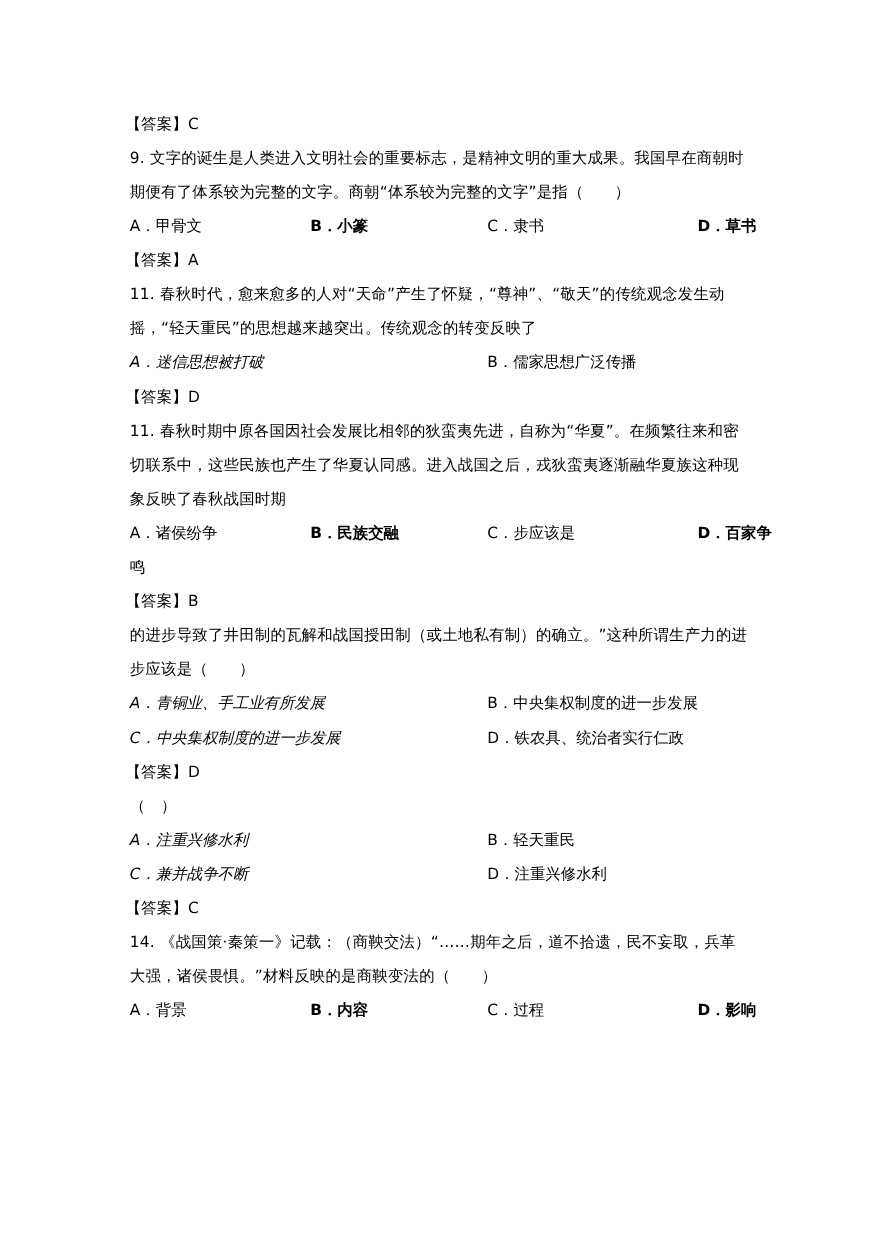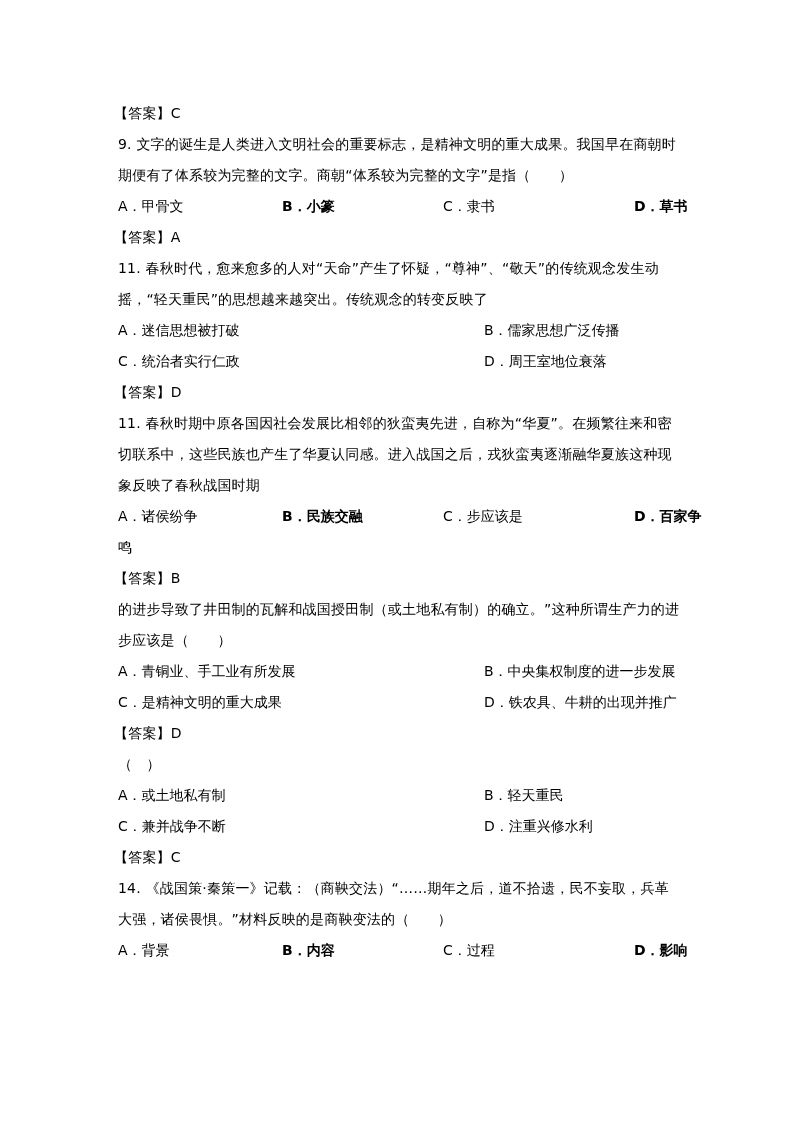--- a/index.html
+++ b/index.html
@@ -3,21 +3,21 @@
 <meta charset="utf-8">
 <style>
   html, body { margin:0; padding:0; background:#ffffff; }
   body { width:794px; height:1123px; position:relative; overflow:hidden;
          font-family:"DejaVu Sans", "Liberation Sans", sans-serif; color:#000; }
   .page { position:absolute; left:118px; top:98px; width:560px; }
   .line { height:31px; line-height:31px; font-size:14px; white-space:nowrap; letter-spacing:0.2px; }
   .opts { position:relative; height:31px; line-height:31px; font-size:14px; white-space:nowrap; }
   .opt { position:absolute; top:0;text-align:right; }
   .o4-0 { left:0; } .o4-1 { left:164px;font-weight:bold; } .o4-2 { left:325px; } .o4-3 { left:516px;font-weight:bold; }
-  .o2-0 { left:0; } .o2-1 { left:325px;margin-left:41px; }
+  .o2-0 { left:0;font-style:italic; } .o2-1 { left:325px; }
   .ans { margin-left:-4px; }
 </style>
 </head>
 <body>
 
 <div class="page">
 
   <div class="line ans"><span>【答案】</span><span>C</span></div>
 
   <div class="line"><span>9.</span> <span>文字的诞生是人类进入文明社会的重要标志，是精神文明的重大成果。我国早在商朝时</span></div>
@@ -29,24 +29,20 @@
     <span class="opt o4-3">D．草书</span>
   </div>
   <div class="line ans"><span>【答案】</span><span>A</span></div>
 
   <div class="line"><span>11.</span> <span>春秋时代，愈来愈多的人对“天命”产生了怀疑，“尊神”、“敬天”的传统观念发生动</span></div>
   <div class="line">摇，“轻天重民”的思想越来越突出。传统观念的转变反映了</div>
   <div class="opts">
     <span class="opt o2-0">A．迷信思想被打破</span>
     <span class="opt o2-1">B．儒家思想广泛传播</span>
   </div>
-  <div class="opts">
-    <span class="opt o2-0">C．统治者实行仁政</span>
-    <span class="opt o2-1">D．周王室地位衰落</span>
-  </div>
   <div class="line ans"><span>【答案】</span><span>D</span></div>
 
   <div class="line"><span>11.</span> <span>春秋时期中原各国因社会发展比相邻的狄蛮夷先进，自称为“华夏”。在频繁往来和密</span></div>
   <div class="line">切联系中，这些民族也产生了华夏认同感。进入战国之后，戎狄蛮夷逐渐融华夏族这种现</div>
   <div class="line">象反映了春秋战国时期</div>
   <div class="opts">
     <span class="opt o4-0">A．诸侯纷争</span>
     <span class="opt o4-1">B．民族交融</span>
     <span class="opt o4-2">C．步应该是</span>
     <span class="opt o4-3">D．百家争</span>
@@ -54,28 +50,28 @@
   <div class="line">鸣</div>
   <div class="line ans"><span>【答案】</span><span>B</span></div>
 
   <div class="line">的进步导致了井田制的瓦解和战国授田制（或土地私有制）的确立。”这种所谓生产力的进</div>
   <div class="line">步应该是（　　）</div>
   <div class="opts">
     <span class="opt o2-0">A．青铜业、手工业有所发展</span>
     <span class="opt o2-1">B．中央集权制度的进一步发展</span>
   </div>
   <div class="opts">
-    <span class="opt o2-0">C．是精神文明的重大成果</span>
-    <span class="opt o2-1">D．铁农具、牛耕的出现并推广</span>
+    <span class="opt o2-0">C．中央集权制度的进一步发展</span>
+    <span class="opt o2-1">D．铁农具、统治者实行仁政</span>
   </div>
   <div class="line ans"><span>【答案】</span><span>D</span></div>
 
   <div class="line">（　）</div>
   <div class="opts">
-    <span class="opt o2-0">A．或土地私有制</span>
+    <span class="opt o2-0">A．注重兴修水利</span>
     <span class="opt o2-1">B．轻天重民</span>
   </div>
   <div class="opts">
     <span class="opt o2-0">C．兼并战争不断</span>
     <span class="opt o2-1">D．注重兴修水利</span>
   </div>
   <div class="line ans"><span>【答案】</span><span>C</span></div>
 
   <div class="line"><span>14.</span> <span>《战国策·秦策一》记载：（商鞅交法）“……期年之后，道不拾遗，民不妄取，兵革</span></div>
   <div class="line">大强，诸侯畏惧。”材料反映的是商鞅变法的（　　）</div>

